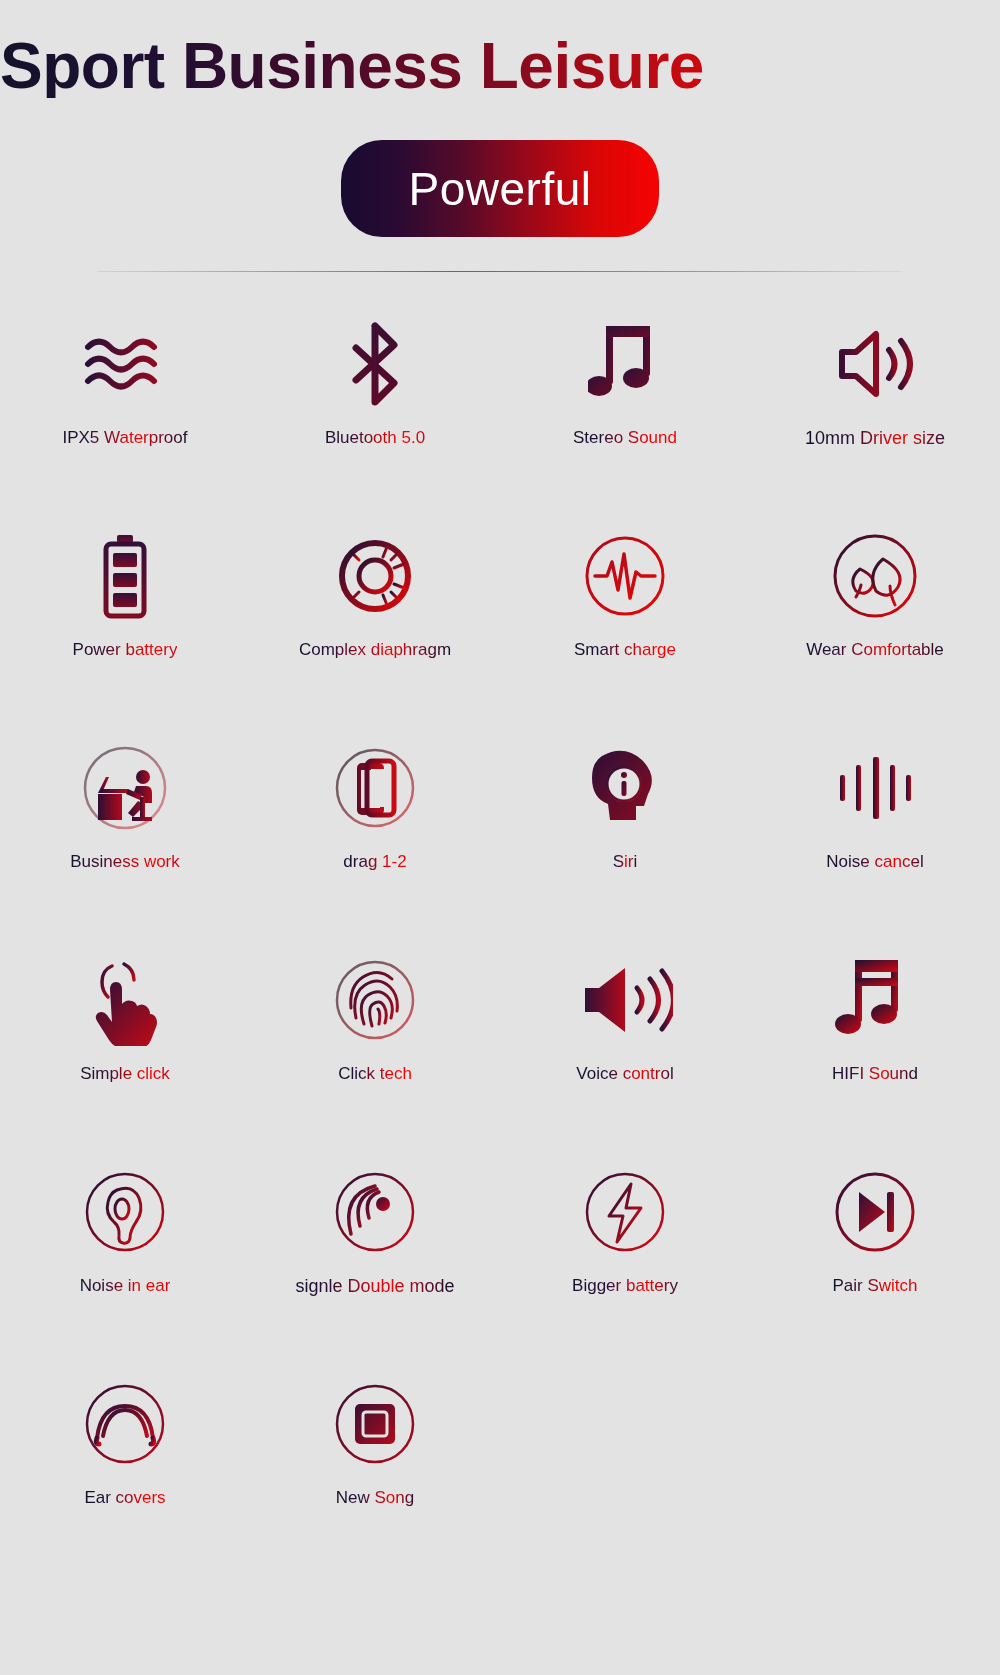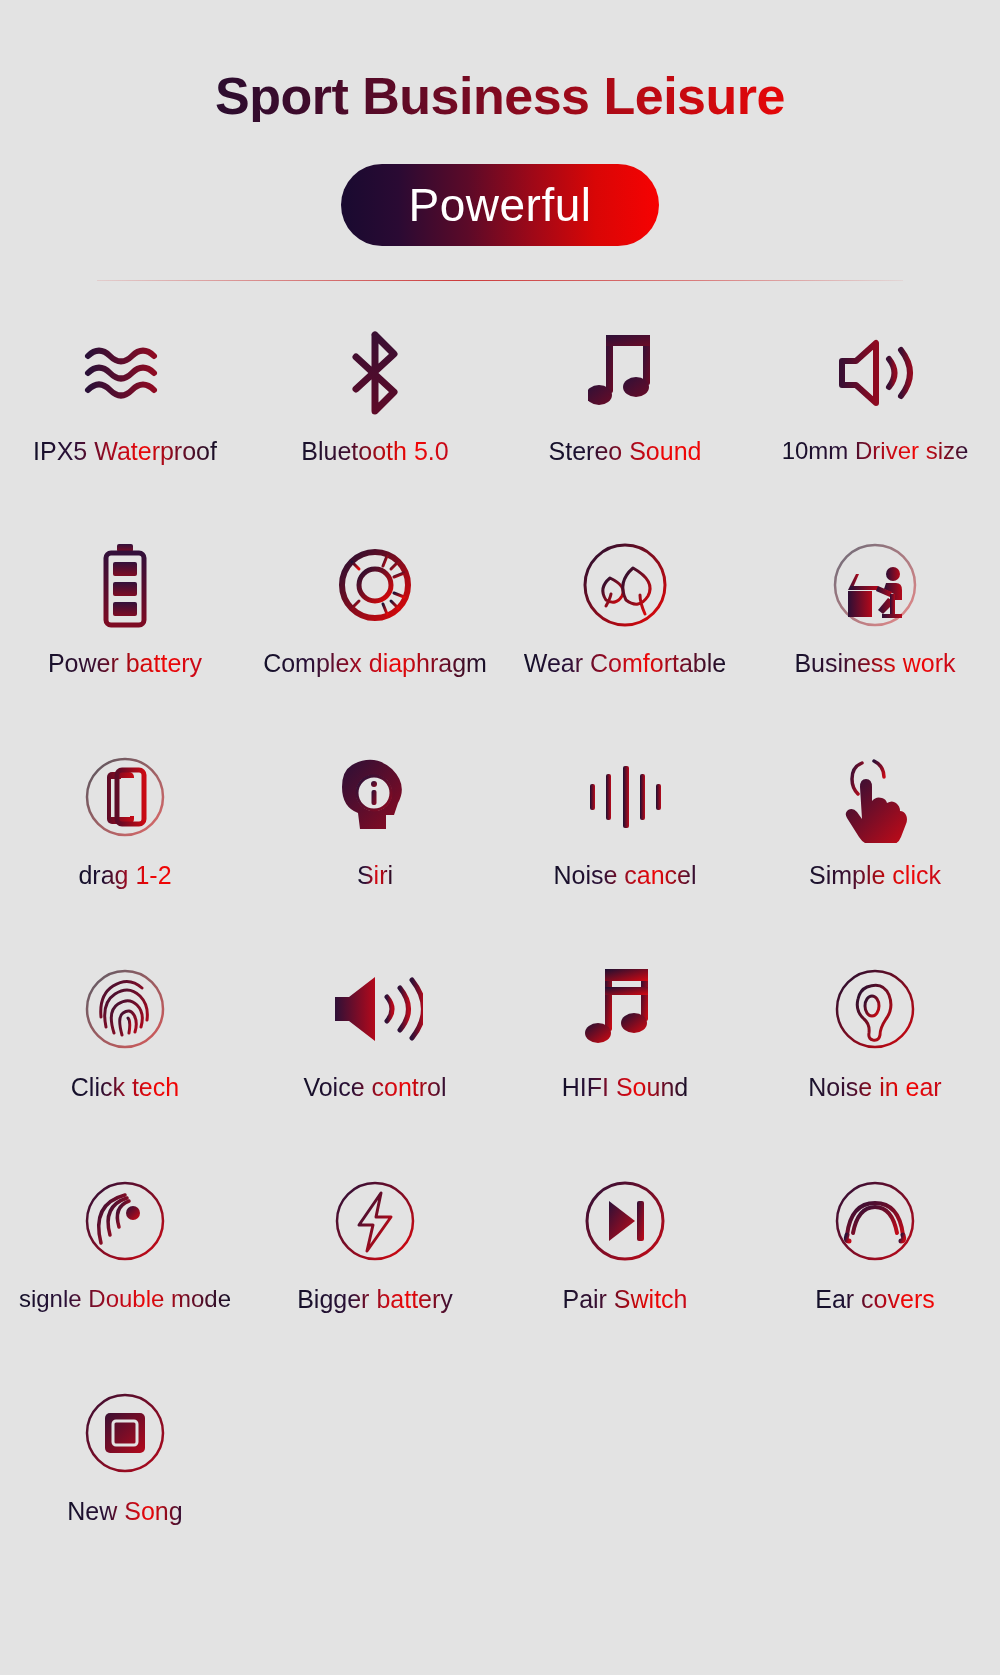--- a/index.html
+++ b/index.html
@@ -17,40 +17,40 @@
   .page {
     width: 1000px;
     height: 1675px;
     background: #e3e3e3;
     position: relative;
     box-sizing: border-box;
   }
 
   
   .title {
-    text-align: center;
-    font-size: 52px;
+    text-align: left;
+    font-size: 64px;
     font-weight: 700;
     letter-spacing: -0.5px;
-    padding-top: 70px;
+    padding-top: 34px;
     line-height: 1;
     background: linear-gradient(90deg, #14122b 0%, #1d1033 14%, #3d0b2c 30%, #7a0a22 48%, #c00a12 66%, #f00606 82%, #fb0303 100%);
     -webkit-background-clip: text;
     background-clip: text;
     color: transparent;
     -webkit-text-fill-color: transparent;
   }
   .badge-wrap {
     display: flex;
     justify-content: center;
     margin-top: 42px;
   }
   .badge {
     width: 318px;
-    height: 82px;
+    height: 97px;
     border-radius: 41px;
     background: linear-gradient(90deg, #190a30 0%, #2a0a33 18%, #5c0a28 40%, #9e0818 60%, #d90606 80%, #f70202 100%);
     color: #ffffff;
     font-size: 46px;
     font-weight: 400;
     display: flex;
     align-items: center;
     justify-content: center;
     letter-spacing: 0.5px;
   }
@@ -78,36 +78,36 @@
     box-sizing: border-box;
   }
   .icon-box {
     height: 104px;
     display: flex;
     align-items: center;
     justify-content: center;
   }
   .label {
     margin-top: 12px;
-    font-size: 25px;
+    font-size: 17px;
     font-weight: 400;
     white-space: nowrap;
     background: linear-gradient(90deg, #14122b 0%, #241036 18%, #8d0a20 42%, #e00808 58%, #b0091c 76%, #1b1330 100%);
     -webkit-background-clip: text;
     background-clip: text;
     color: transparent;
     -webkit-text-fill-color: transparent;
   }
   
   .lab-a { background: linear-gradient(90deg,#131029 0%,#2b1038 22%,#b5091c 46%,#ef0707 60%,#6e0c26 80%,#141029 100%); -webkit-background-clip:text; background-clip:text; -webkit-text-fill-color:transparent; color:transparent;}
   .lab-b { background: linear-gradient(90deg,#16122c 0%,#3a0f32 30%,#d40808 62%,#f20505 78%,#c2091a 100%); -webkit-background-clip:text; background-clip:text; -webkit-text-fill-color:transparent; color:transparent;}
   .lab-c { background: linear-gradient(90deg,#141029 0%,#1d1033 26%,#9c0a20 52%,#ee0606 74%,#ef0505 100%); -webkit-background-clip:text; background-clip:text; -webkit-text-fill-color:transparent; color:transparent;}
   .lab-d { background: linear-gradient(90deg,#141029 0%,#2a1036 34%,#c60a16 58%,#f00505 72%,#2a1036 100%); -webkit-background-clip:text; background-clip:text; -webkit-text-fill-color:transparent; color:transparent;}
 
-  .label.small { font-size: 24px; text-align: center; }
+  .label.small { font-size: 18px; text-align: center; }
 
   svg { display: block; }
   .g-stroke { stroke-linecap: round; stroke-linejoin: round; fill: none; }
 </style>
 </head>
 <body>
 
 <div class="page">
 
   <div class="title">Sport Business Leisure</div>
@@ -232,20 +232,35 @@
             <path d="M55 14 l-4 10"></path>
               <path d="M72 31 l-10 4"></path>
             <path d="M72 55 l-10 -4"></path>
               <path d="M55 72 l-4 -10"></path>
           </g>
         </svg>
       </div>
       <div class="label lab-a">Complex diaphragm</div>
     </div>
 
+    <div class="cell">
+      <div class="icon-box">
+        <svg width="92" height="92" viewBox="0 0 92 92">
+          <defs>
+              <linearGradient id="gp" x1="0" y1="0" x2="1" y2="1">
+            <stop offset="0" stop-color="#b00a1c"></stop>
+                <stop offset="1" stop-color="#e40707"></stop>
+              </linearGradient>
+            </defs>
+          <circle class="g-stroke" cx="46" cy="46" r="38" stroke="url(#gp)" stroke-width="3"></circle>
+          <path class="g-stroke" stroke="url(#gp)" stroke-width="3.5" d="M16 46 h12 l5 -14 l6 28 l6 -36 l6 44 l6 -26 l5 4 h14"></path>
+        </svg>
+      </div>
+      <div class="label lab-c">Smart charge</div>
+    </div>
 
 
     <div class="cell">
       <div class="icon-box">
         <svg width="98" height="98" viewBox="0 0 98 98">
           <defs>
               <linearGradient id="gl" x1="0" y1="0" x2="1" y2="1">
             <stop offset="0" stop-color="#1d1033"></stop>
                 <stop offset="1" stop-color="#ea0707"></stop>
               </linearGradient>

